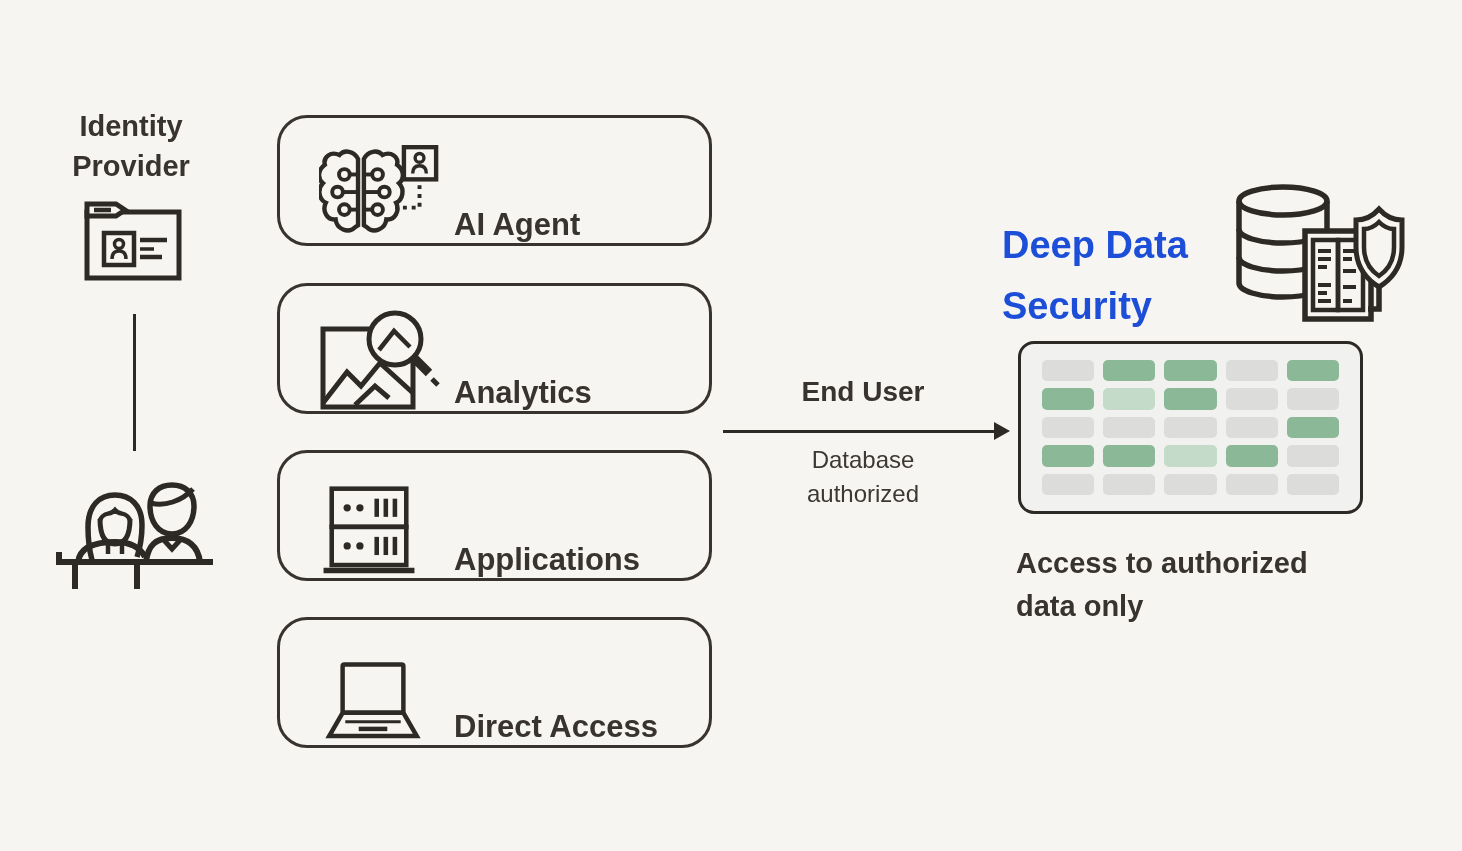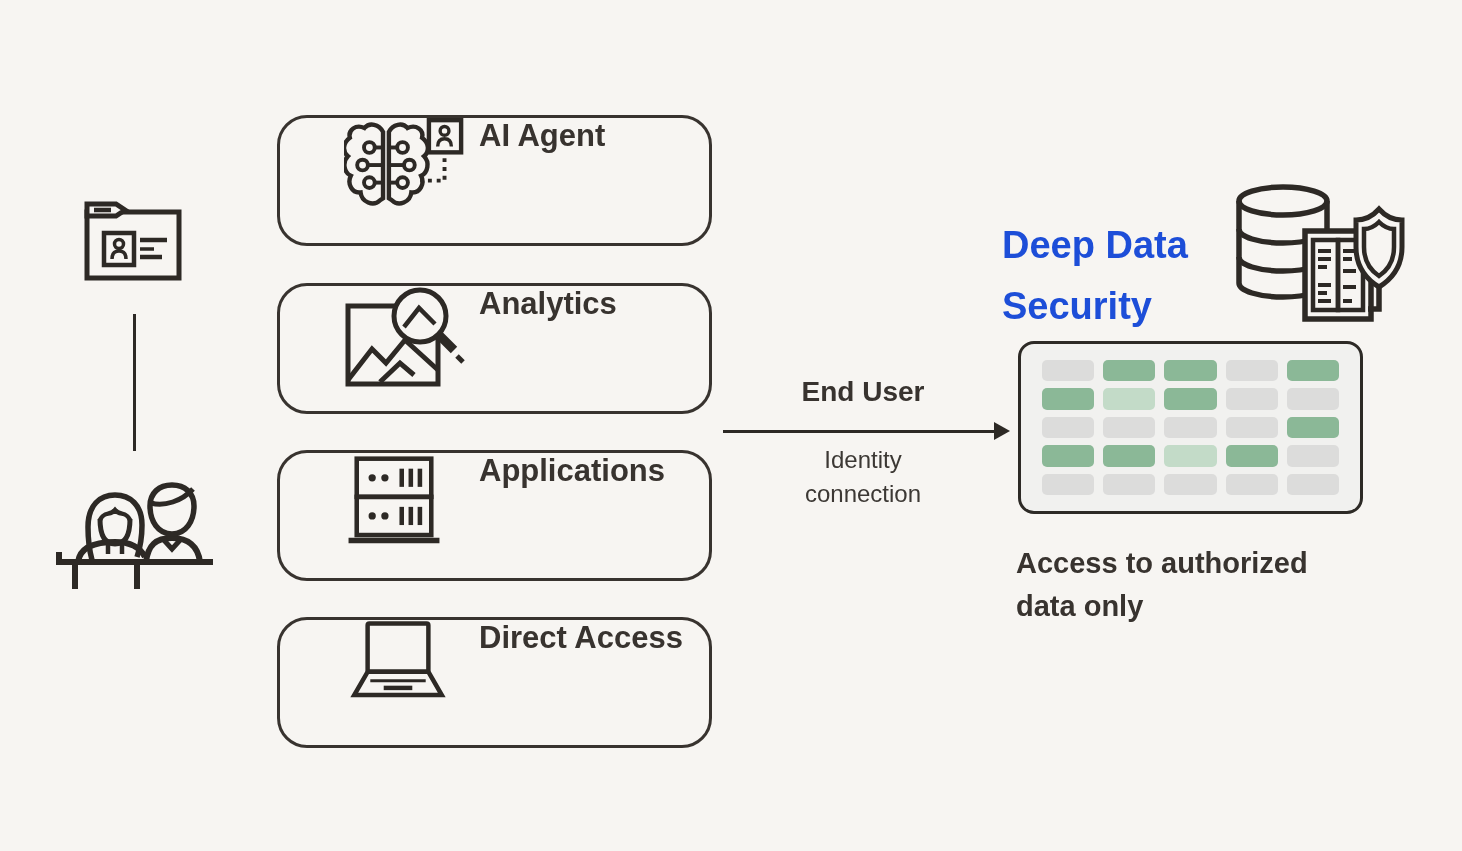--- a/index.html
+++ b/index.html
@@ -24,22 +24,22 @@
     text-align:center;color:#38332f;
   }
   .idp-line{
     left:133px;top:314px;width:3px;height:137px;
     background:#2d2925;
   }
   
   .channel-box{
     left:277px;width:435px;height:131px;
     border:3px solid #38332f;border-radius:30px;
-    display:flex;align-items:flex-start;
-    padding-left:64px;box-sizing:border-box;
+    display:flex;align-items:flex-end;
+    padding-left:39px;box-sizing:border-box;
   }
   .channel-icon{width:135px;display:flex;align-items:center;justify-content:flex-start;}
   .channel-label{
     font-size:31px;font-weight:700;color:#38332f;white-space:nowrap;
   }
   
   .arrow-line{left:723px;top:430px;width:273px;height:3px;background:#2d2925;}
   .arrow-head{
     left:994px;top:422px;width:0;height:0;
     border-left:16px solid #2d2925;
@@ -74,20 +74,21 @@
   .dds-caption{
     left:1016px;top:542px;width:350px;text-align:left;
     font-size:29px;font-weight:700;line-height:1.48;color:#38332f;
   }
 </style>
 </head>
 <body>
 
 <div class="canvas">
 
+  <div class="abs idp-title">Identity Provider</div>
 
   <svg class="abs" style="left:83px;top:200px;" width="100" height="84" viewBox="0 0 100 84">
     <rect class="ink-stroke" x="4" y="12" width="92" height="66" stroke-width="5"></rect>
     <path d="M4,4 H33 L42,10 L33,16 H4 Z" fill="#f7f5f2" stroke="#2d2925" stroke-width="5" stroke-linejoin="miter"></path>
     <line x1="11" y1="10" x2="28" y2="10" stroke="#2d2925" stroke-width="4.5"></line>
     <rect class="ink-stroke" x="21" y="33" width="30" height="32" stroke-width="4.5"></rect>
     <circle class="ink-stroke" cx="36" cy="44" r="4.5" stroke-width="3.5"></circle>
     <path class="ink-stroke" d="M29,59 C29,53 32,51 36,51 C40,51 43,53 43,59" stroke-width="3.5"></path>
     <line x1="57" y1="40" x2="84" y2="40" stroke="#2d2925" stroke-width="4.5"></line>
     <line x1="57" y1="49" x2="71" y2="49" stroke="#2d2925" stroke-width="3.5"></line>
@@ -189,21 +190,21 @@
         <rect class="ink-stroke" x="26" y="4" width="68" height="54" rx="2" stroke-width="5"></rect>
         <path d="M26,58 L11,84 L109,84 L94,58 Z" fill="#f7f5f2" stroke="#2d2925" stroke-width="5" stroke-linejoin="miter"></path>
         <line class="ink-stroke" x1="29" y1="68" x2="91" y2="68" stroke-width="3.5"></line>
         <line class="ink-stroke" x1="44" y1="76" x2="76" y2="76" stroke-width="5"></line>
       </svg>
     </div>
     <div class="channel-label">Direct Access</div>
   </div>
   <div class="abs arrow-line"></div>
   <div class="abs arrow-head"></div>
-  <div class="abs dbconn-label">Identity connection</div>
+  <div class="abs dbconn-label">Database authorized</div>
 
   <div class="abs dds-title">Deep Data Security</div>
 
   <svg class="abs" style="left:1227px;top:181px;" width="178" height="142" viewBox="0 0 178 142">
 
     <ellipse class="ink-stroke" cx="56" cy="20" rx="44" ry="14" stroke-width="5.5"></ellipse>
     <line class="ink-stroke" x1="12" y1="20" x2="12" y2="102" stroke-width="5.5"></line>
     <line class="ink-stroke" x1="100" y1="20" x2="100" y2="102" stroke-width="5.5"></line>
     <path class="ink-stroke" d="M12,102 C12,110 32,116 56,116 C80,116 100,110 100,102" stroke-width="5.5"></path>
     <path class="ink-stroke" d="M12,48 C12,56 32,62 56,62 C80,62 100,56 100,48" stroke-width="5.5"></path>

